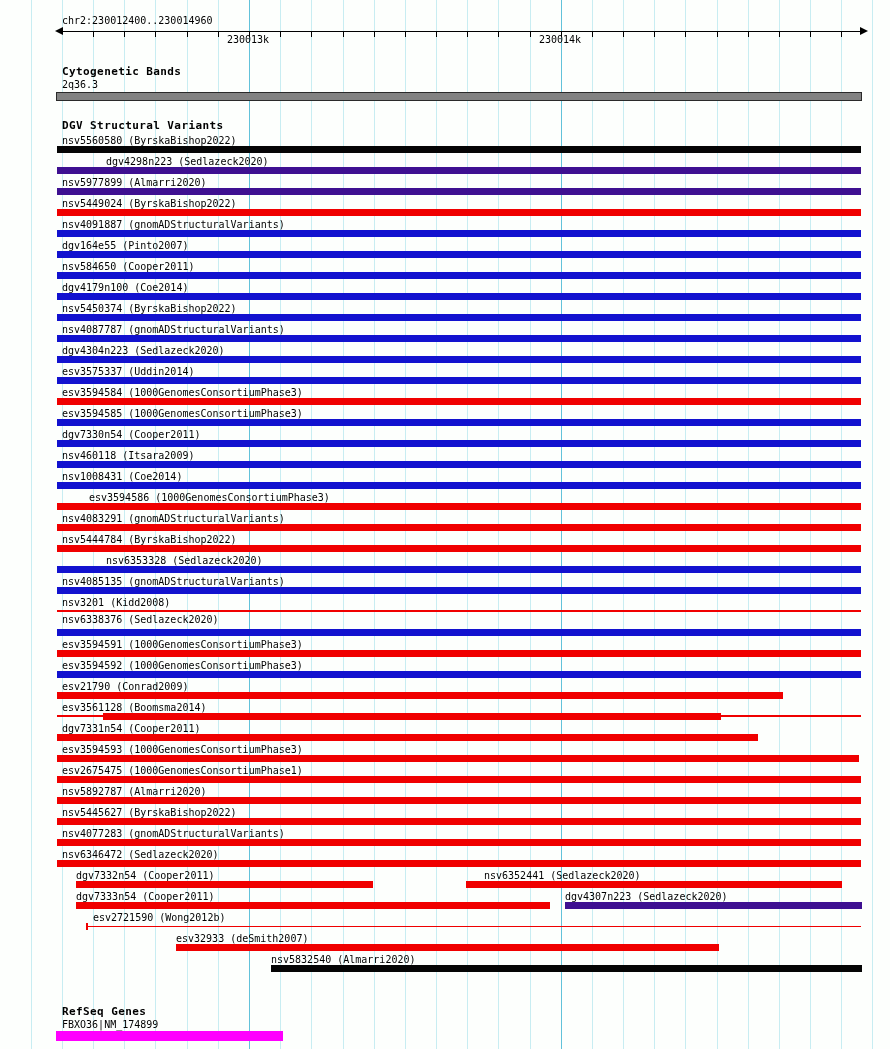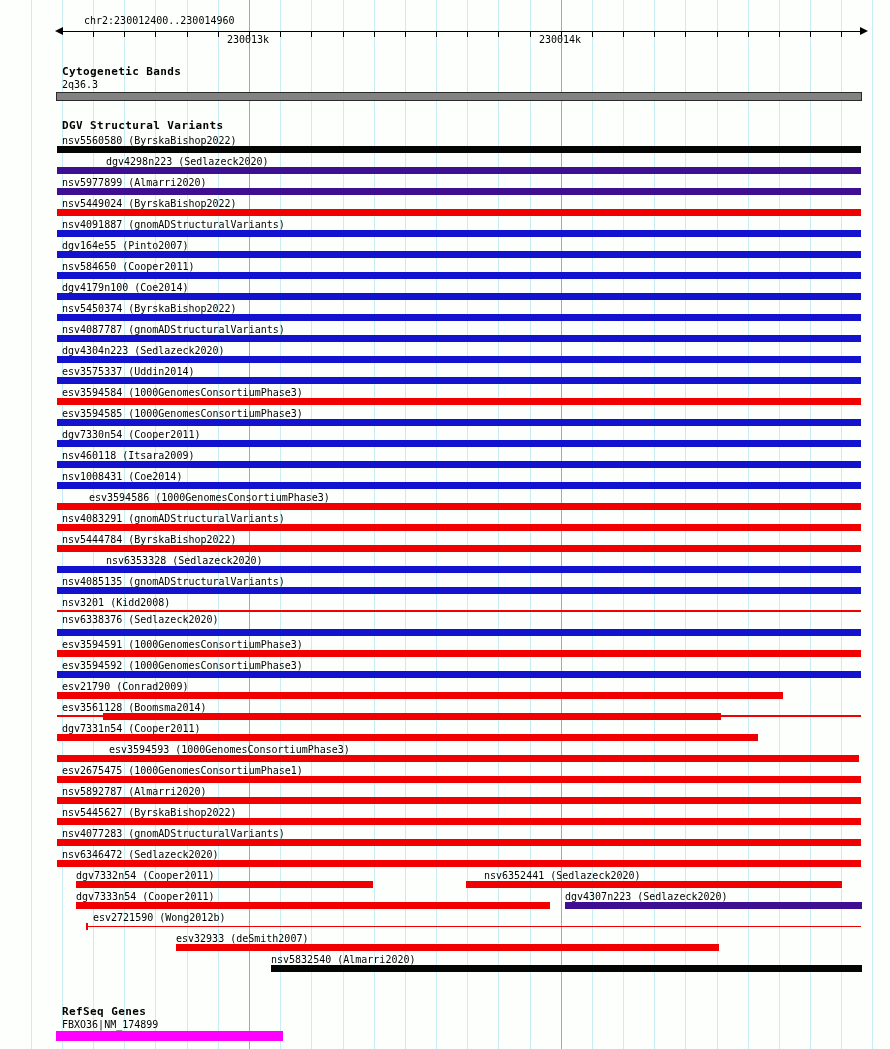--- a/index.html
+++ b/index.html
@@ -43,21 +43,21 @@
       <div class="abs" style="left: 654px; top: 0px; width: 1px; height: 1049px; background: rgb(200, 237, 242);"></div>
       <div class="abs" style="left: 685px; top: 0px; width: 1px; height: 1049px; background: rgb(200, 237, 242);"></div>
       <div class="abs" style="left: 717px; top: 0px; width: 1px; height: 1049px; background: rgb(200, 237, 242);"></div>
       <div class="abs" style="left: 748px; top: 0px; width: 1px; height: 1049px; background: rgb(200, 237, 242);"></div>
       <div class="abs" style="left: 779px; top: 0px; width: 1px; height: 1049px; background: rgb(200, 237, 242);"></div>
       <div class="abs" style="left: 810px; top: 0px; width: 1px; height: 1049px; background: rgb(200, 237, 242);"></div>
       <div class="abs" style="left: 841px; top: 0px; width: 1px; height: 1049px; background: rgb(200, 237, 242);"></div>
       <div class="abs" style="left: 872px; top: 0px; width: 1px; height: 1049px; background: rgb(200, 237, 242);"></div>
     </div>
   <div id="ruler-layer" class="abs">
-    <div id="region-title" class="mono s10" style="left: 62px; top: 15px; margin-left: 22px;">chr2:230012400..230014960</div>
+    <div id="region-title" class="mono s10" style="left: 62px; top: 15px;">chr2:230012400..230014960</div>
   <div class="abs" style="left: 62px; top: 31px; width: 798px; height: 1px; background: rgb(0, 0, 0);"></div>
       <div class="arrow-l" style="left: 55px; top: 27px;"></div>
       <div class="arrow-r" style="left: 860px; top: 27px;"></div>
       <div class="abs" style="left: 93px; top: 31px; width: 1px; height: 6px; background: rgb(0, 0, 0);"></div>
       <div class="abs" style="left: 124px; top: 31px; width: 1px; height: 6px; background: rgb(0, 0, 0);"></div>
       <div class="abs" style="left: 155px; top: 31px; width: 1px; height: 6px; background: rgb(0, 0, 0);"></div>
       <div class="abs" style="left: 187px; top: 31px; width: 1px; height: 6px; background: rgb(0, 0, 0);"></div>
       <div class="abs" style="left: 218px; top: 31px; width: 1px; height: 6px; background: rgb(0, 0, 0);"></div>
       <div class="abs" style="left: 249px; top: 31px; width: 1px; height: 6px; background: rgb(0, 0, 0);"></div>
       <div class="abs" style="left: 280px; top: 31px; width: 1px; height: 6px; background: rgb(0, 0, 0);"></div>
@@ -142,21 +142,21 @@
       <div class="mono s10" style="left: 62px; top: 660px;">esv3594592 (1000GenomesConsortiumPhase3)</div>
       <div class="abs" style="left: 57px; top: 671px; width: 804px; height: 7px; background: rgb(18, 18, 207);"></div>
       <div class="mono s10" style="left: 62px; top: 681px;">esv21790 (Conrad2009)</div>
       <div class="abs" style="left: 57px; top: 692px; width: 726px; height: 7px; background: rgb(240, 0, 0);"></div>
       <div class="mono s10" style="left: 62px; top: 702px;">esv3561128 (Boomsma2014)</div>
       <div class="abs" style="left: 57px; top: 715px; width: 46px; height: 2px; background: rgb(240, 0, 0);"></div>
       <div class="abs" style="left: 103px; top: 713px; width: 618px; height: 7px; background: rgb(240, 0, 0);"></div>
       <div class="abs" style="left: 721px; top: 715px; width: 140px; height: 2px; background: rgb(240, 0, 0);"></div>
       <div class="mono s10" style="left: 62px; top: 723px;">dgv7331n54 (Cooper2011)</div>
       <div class="abs" style="left: 57px; top: 734px; width: 701px; height: 7px; background: rgb(240, 0, 0);"></div>
-      <div class="mono s10" style="left: 62px; top: 744px; padding-left: 47px;">esv3594593 (1000GenomesConsortiumPhase3)</div>
+      <div class="mono s10" style="left: 62px; top: 744px;">esv3594593 (1000GenomesConsortiumPhase3)</div>
       <div class="abs" style="left: 57px; top: 755px; width: 802px; height: 7px; background: rgb(240, 0, 0);"></div>
       <div class="mono s10" style="left: 62px; top: 765px;">esv2675475 (1000GenomesConsortiumPhase1)</div>
       <div class="abs" style="left: 57px; top: 776px; width: 804px; height: 7px; background: rgb(240, 0, 0);"></div>
       <div class="mono s10" style="left: 62px; top: 786px;">nsv5892787 (Almarri2020)</div>
       <div class="abs" style="left: 57px; top: 797px; width: 804px; height: 7px; background: rgb(240, 0, 0);"></div>
       <div class="mono s10" style="left: 62px; top: 807px;">nsv5445627 (ByrskaBishop2022)</div>
       <div class="abs" style="left: 57px; top: 818px; width: 804px; height: 7px; background: rgb(240, 0, 0);"></div>
       <div class="mono s10" style="left: 62px; top: 828px;">nsv4077283 (gnomADStructuralVariants)</div>
       <div class="abs" style="left: 57px; top: 839px; width: 804px; height: 7px; background: rgb(240, 0, 0);"></div>
       <div class="mono s10" style="left: 62px; top: 849px;">nsv6346472 (Sedlazeck2020)</div>

